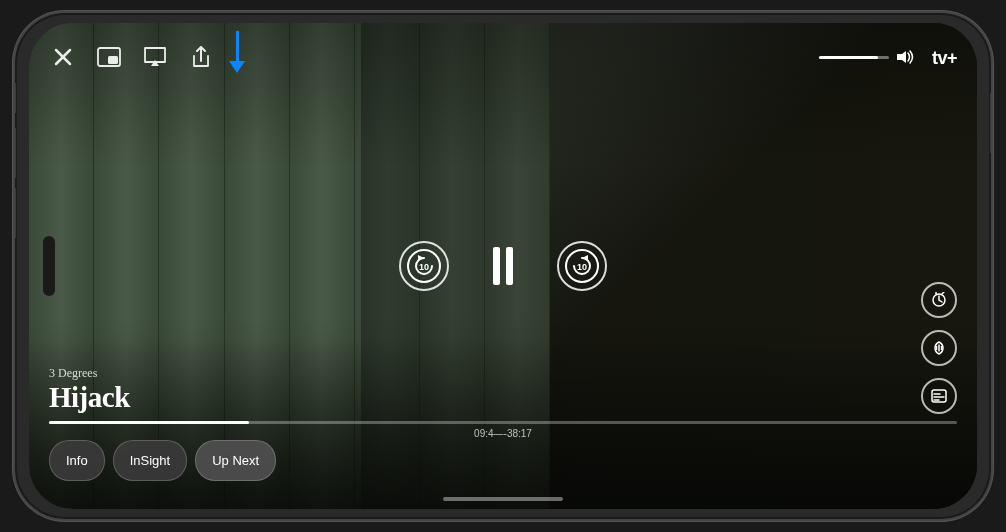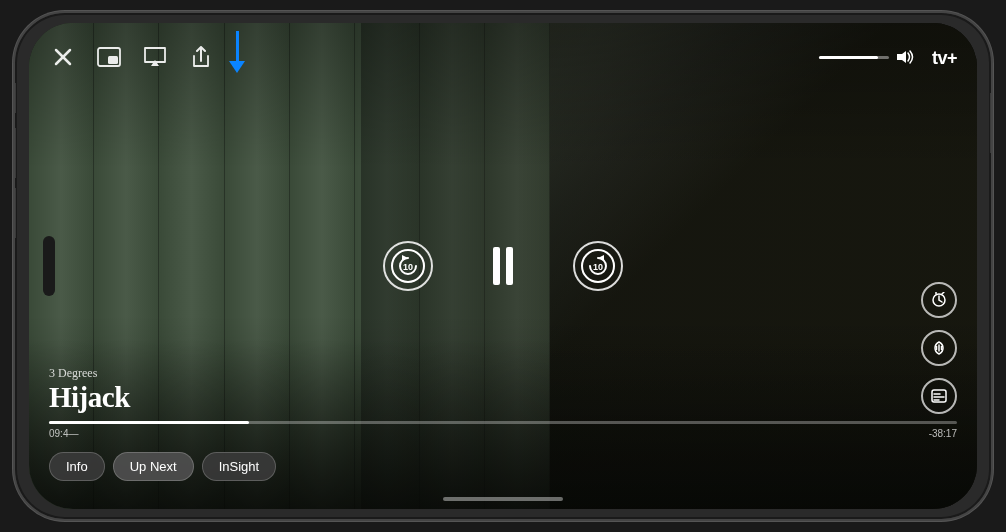--- a/index.html
+++ b/index.html
@@ -179,21 +179,21 @@
     }
 
     
     .center-controls {
       position: absolute;
       top: 50%;
       left: 50%;
       transform: translate(-50%, -50%);
       display: flex;
       align-items: center;
-      gap: 60px;
+      gap: 44px;
       z-index: 20;
     }
 
     .playback-btn {
       color: white;
       cursor: pointer;
       display: flex;
       align-items: center;
       justify-content: center;
     }
@@ -264,21 +264,21 @@
     }
     .progress-fill {
       position: absolute;
       left: 0; top: 0; bottom: 0;
       width: 22%;
       background: white;
       border-radius: 2px;
     }
     .progress-times {
       display: flex;
-      justify-content: space-between;
+      justify-content: center;
       margin-top: 4px;
     }
     .time-label {
       color: white;
       font-size: 10px;
       opacity: 0.7;
     }
 
     
     .right-controls {
@@ -311,21 +311,21 @@
       left: 20px;
       display: flex;
       gap: 8px;
       z-index: 20;
     }
     .tab-btn {
       background: rgba(60,60,60,0.85);
       color: white;
       border: 1px solid rgba(255,255,255,0.2);
       border-radius: 20px;
-      padding: 6px 16px;
+      padding: 12px 16px;
       font-size: 13px;
       font-weight: 500;
       cursor: pointer;
       backdrop-filter: blur(4px);
     }
     .tab-btn.active {
       background: rgba(80,80,80,0.9);
     }
 
     
@@ -535,19 +535,19 @@
         <div class="progress-fill"></div>
       </div>
       <div class="progress-times">
         <span class="time-label">09:4—</span>
         <span class="time-label">-38:17</span>
       </div>
     </div>
 
     <div class="bottom-tabs">
       <button class="tab-btn">Info</button>
+      <button class="tab-btn">InSight</button>
       <button class="tab-btn active">Up Next</button>
-      <button class="tab-btn">InSight</button>
     </div>
 
     <div class="home-indicator"></div>
   </div>
 </div>
 
 </body></html>

